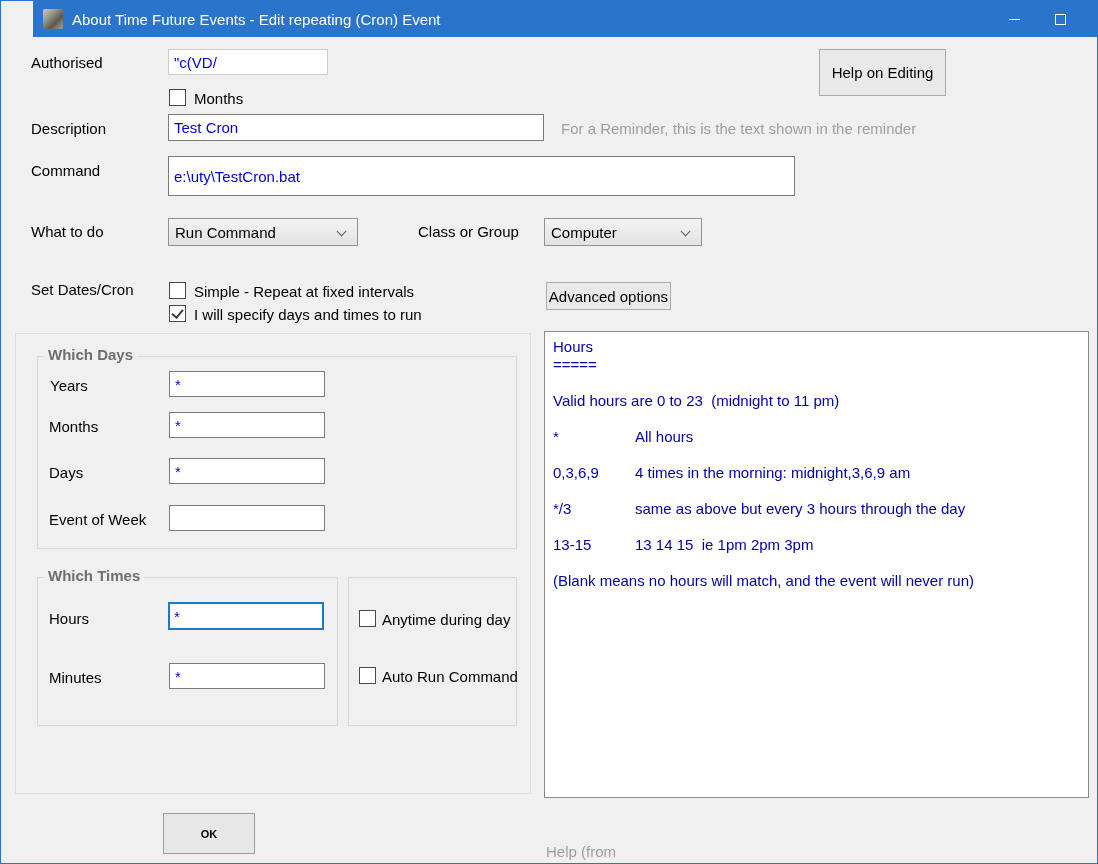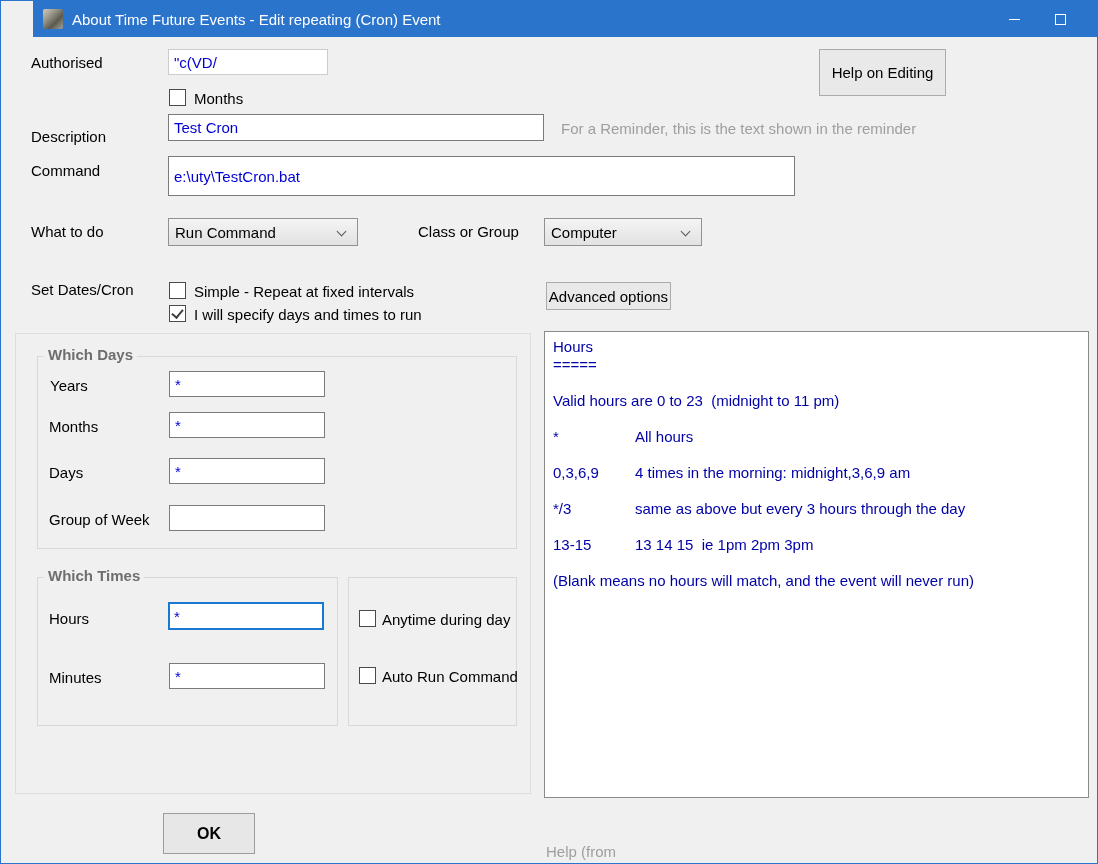--- a/index.html
+++ b/index.html
@@ -37,21 +37,21 @@
     font-size:15px; color:#0000d4; background:#fff;
     border:1px solid #7b7b7b; padding:0 5px; outline:none;
   }
   input.tb.light { border-color:#cccccc; }
   input.tb.focus { border:1px solid #1879cf; box-shadow:inset 0 0 0 1px #1879cf; }
   .btn {
     position:absolute; font-size:15px; color:#000; background:#e9e9e9;
     border:1px solid #ababab; display:flex; align-items:center; justify-content:center;
     cursor:default; white-space:nowrap;
   }
-  .btn.ok { font-weight:bold; font-size:16px; background:#e7e7e7; border-color:#9c9c9c; }
+  .btn.ok { font-weight:bold; font-size:11px; background:#e7e7e7; border-color:#9c9c9c; }
   .combo {
     position:absolute; background:linear-gradient(#f4f4f4,#e2e2e2);
     border:1px solid #919191; font-size:15px; color:#000;
     display:flex; align-items:center; padding-left:6px;
   }
   .combo .chev {
     position:absolute; right:12px; top:9px; width:7px; height:7px;
     border-right:1.5px solid #555; border-bottom:1.5px solid #555;
     transform:rotate(45deg);
   }
@@ -105,21 +105,21 @@
     </div>
   </div>
 
   <span class="lbl" style="left:30px; top:53px;">Authorised</span>
   <input class="tb light" style="left: 167px; top: 48px; width: 160px; height: 26px;" value="&quot;c(VD/">
   <div class="btn" style="left:818px; top:48px; width:127px; height:47px;">Help on Editing</div>
 
   <span class="cb" style="left:168px; top:88px;"></span>
   <span class="cblbl" style="left:193px; top:89px;">Months</span>
 
-  <span class="lbl" style="left:30px; top:127px;">Description</span>
+  <span class="lbl" style="left:30px; top:119px;">Description</span>
   <input class="tb" style="left: 167px; top: 113px; width: 376px; height: 27px;" value="Test Cron">
   <span class="hint" style="left:560px; top:119px;">For a Reminder, this is the text shown in the reminder</span>
 
   <span class="lbl" style="left:30px; top:161px;">Command</span>
   <input class="tb" style="left: 167px; top: 155px; width: 627px; height: 40px;" value="e:\uty\TestCron.bat">
 
   <span class="lbl" style="left:30px; top:222px;">What to do</span>
   <div class="combo" style="left:167px; top:217px; width:190px; height:28px;">
     <span>Run Command</span>
     <span class="chev"></span>
@@ -141,21 +141,21 @@
 
   <div class="groupbox" style="left:36px; top:355px; width:480px; height:193px;">
     <span class="legend">Which Days</span>
   </div>
   <span class="lbl" style="left:49px; top:376px;">Years</span>
   <input class="tb" style="left: 168px; top: 370px; width: 156px; height: 26px;" value="*">
   <span class="lbl" style="left:48px; top:417px;">Months</span>
   <input class="tb" style="left: 168px; top: 411px; width: 156px; height: 26px;" value="*">
   <span class="lbl" style="left:48px; top:463px;">Days</span>
   <input class="tb" style="left: 168px; top: 457px; width: 156px; height: 26px;" value="*">
-  <span class="lbl" style="left:48px; top:510px;">Group of Week</span>
+  <span class="lbl" style="left:48px; top:510px;">Event of Week</span>
   <input class="tb" style="left: 168px; top: 504px; width: 156px; height: 26px;" value="">
 
   <div class="groupbox" style="left:36px; top:576px; width:301px; height:149px;">
     <span class="legend">Which Times</span>
   </div>
   <span class="lbl" style="left:48px; top:609px;">Hours</span>
   <input class="tb focus" style="left: 167px; top: 601px; width: 156px; height: 28px;" value="*">
   <span class="lbl" style="left:48px; top:668px;">Minutes</span>
   <input class="tb" style="left: 168px; top: 662px; width: 156px; height: 26px;" value="*">
 

